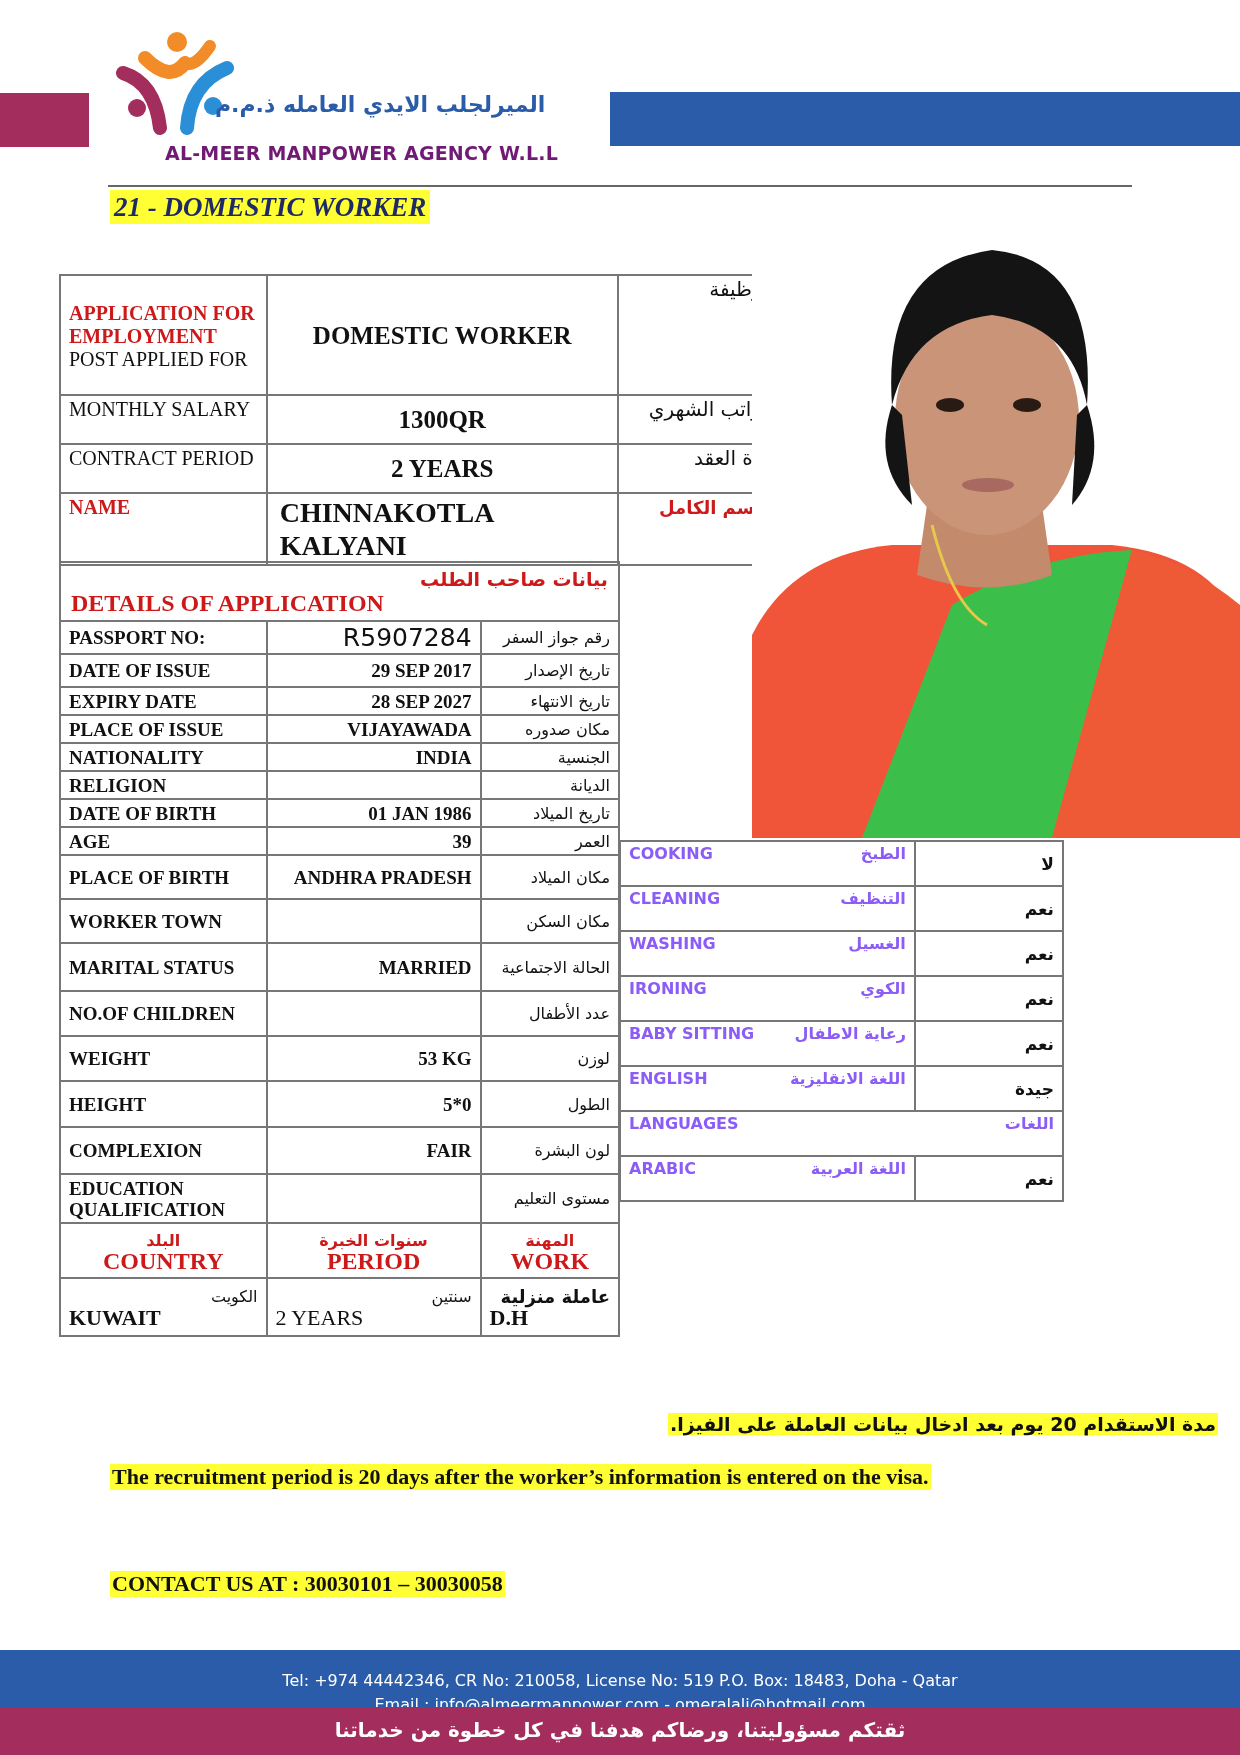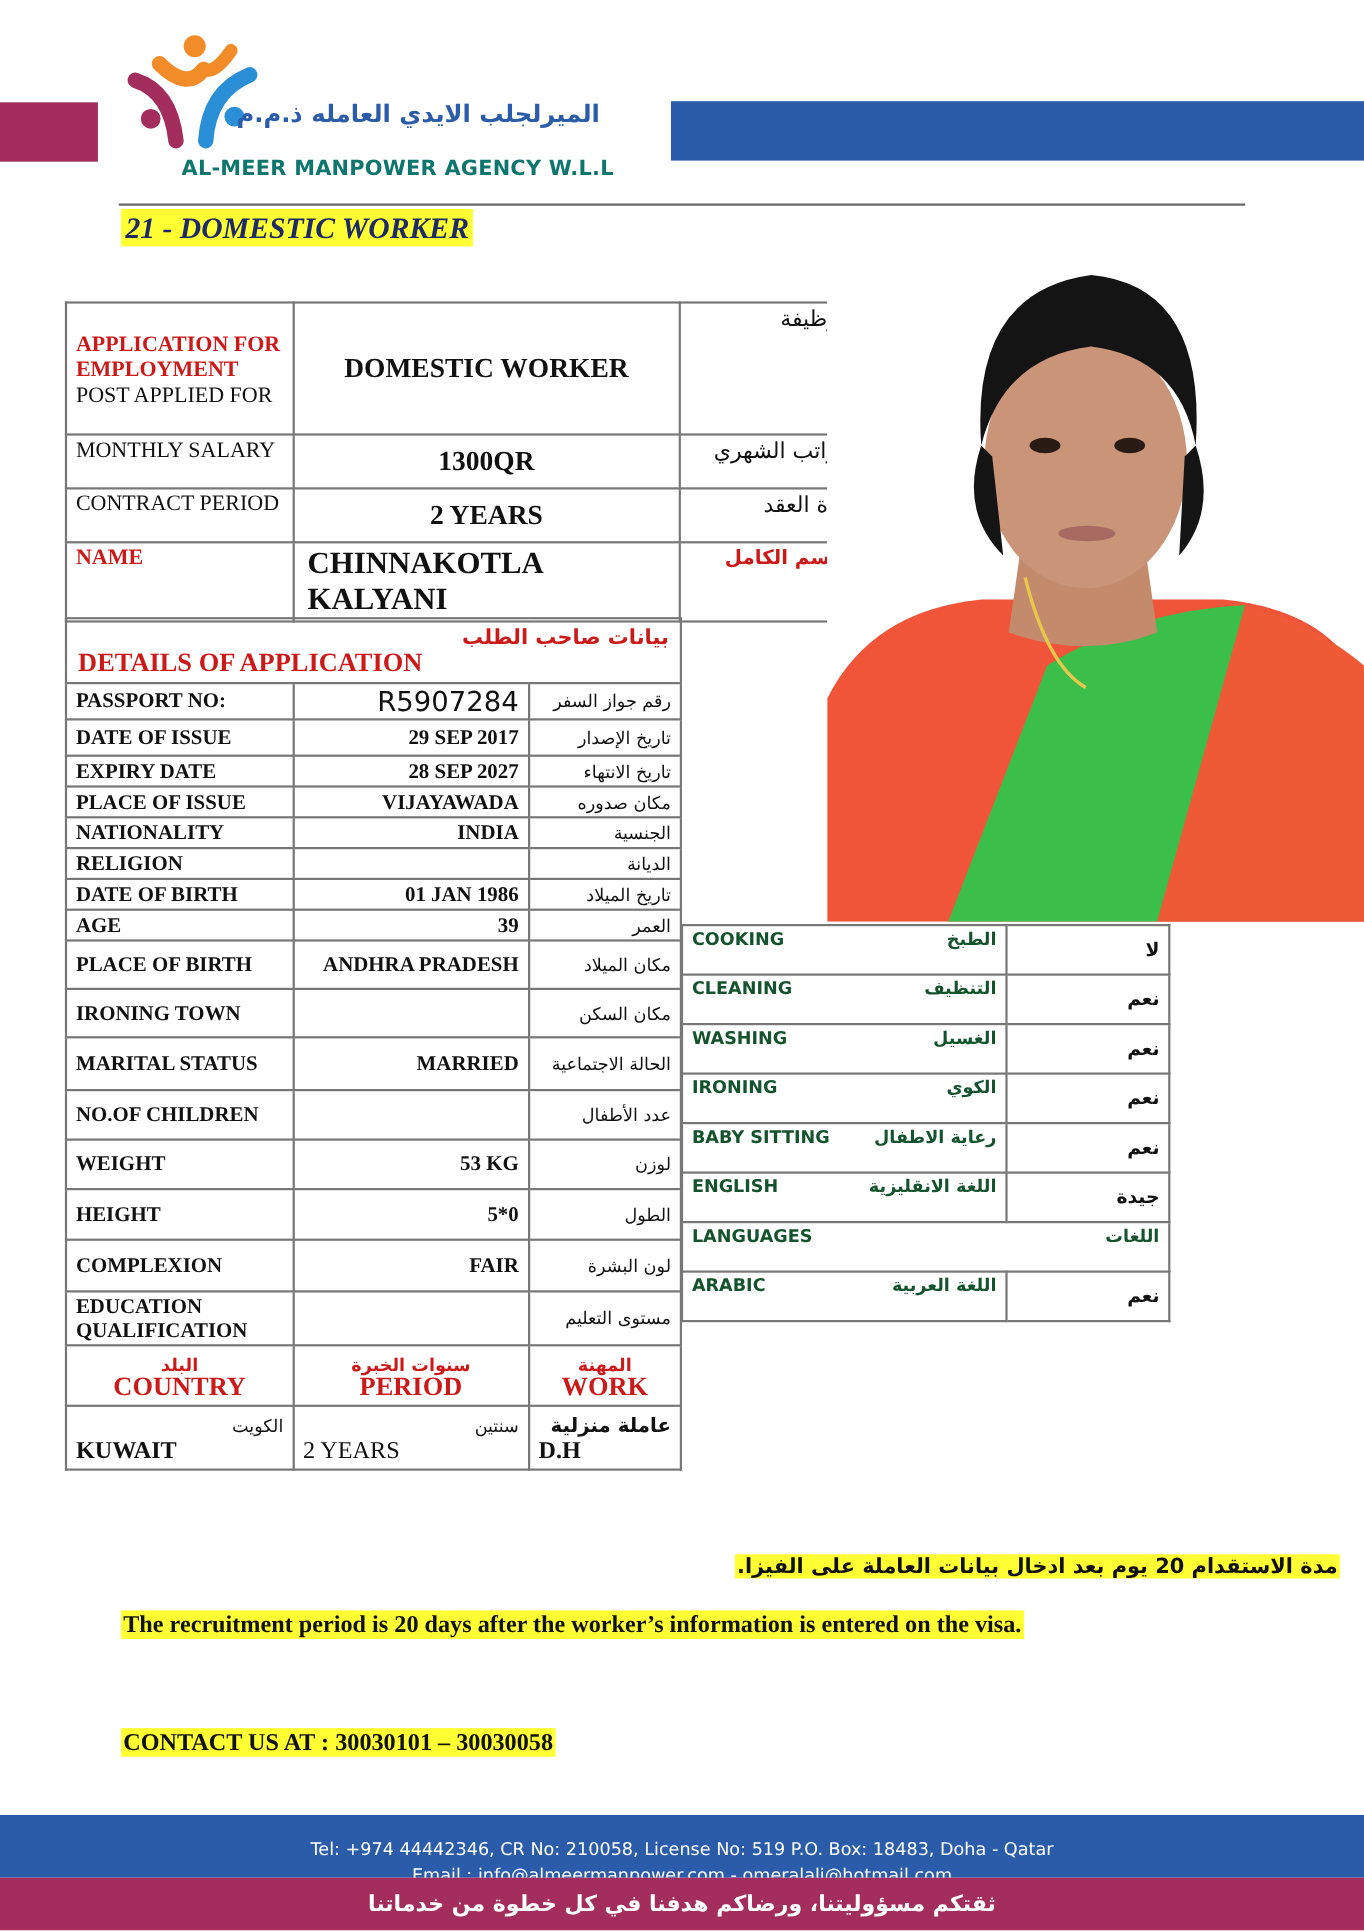--- a/index.html
+++ b/index.html
@@ -6,21 +6,21 @@
   html, body { width: 1240px; height: 1755px; background: #ffffff; overflow: hidden; }
   body { position: relative; font-family: "Liberation Serif", serif; color: #111; }
 
   .abs { position: absolute; }
 
   
   .bar-left { left: 0; top: 93px; width: 89px; height: 54px; background: #a32d5c; }
   .bar-right { left: 610px; top: 92px; width: 630px; height: 54px; background: #2a5caa; }
   .logo { left: 115px; top: 28px; width: 120px; height: 110px; }
   .logo-ar { left: 215px; top: 92px; font-family: "DejaVu Sans", sans-serif; font-size: 22px; font-weight: bold; color: #2a5caa; direction: rtl; }
-  .logo-en { left: 165px; top: 142px; font-family: "DejaVu Sans", sans-serif; font-size: 19px; font-weight: bold; color: #0f766e; letter-spacing: 0.2px; }
+  .logo-en { left: 165px; top: 142px; font-family: "DejaVu Sans", sans-serif; font-size: 19px; font-weight: bold; color: #701a75; letter-spacing: 0.2px; }
   .hr-line { left: 108px; top: 185px; width: 1024px; height: 2px; background: #666; }
   .doc-title { left: 110px; top: 190px; background: #ffff33; padding: 0 4px; font-size: 27px; font-style: italic; font-weight: bold; color: #1d2a66; font-family: "Liberation Serif", serif; line-height: 34px; }
 
   
   table { border-collapse: collapse; position: absolute; }
   td { border: 2px solid #777; vertical-align: top; padding: 2px 8px; }
   .red { color: #cc1a1a; }
   .ar { direction: rtl; text-align: right; font-family: "DejaVu Sans", sans-serif; font-size: 16px; }
   .center { text-align: center; vertical-align: middle; }
   .bold { font-weight: bold; margin-top: 24px; }
@@ -29,21 +29,21 @@
   #tbl-top td { font-size: 20px; line-height: 23px; }
   #tbl-top .val { font-size: 25px; font-weight: bold; text-align: center; vertical-align: middle; }
 
   #tbl-details { left: 59px; top: 561px; width: 561px; }
   #tbl-details td { font-size: 19px; font-weight: bold; vertical-align: middle; line-height: 21px; }
   #tbl-details td.ar { font-weight: normal; font-size: 16px; }
   #tbl-details td.v { text-align: right; }
   .header-row td { padding: 6px 10px; }
 
   #tbl-skills { left: 619px; top: 840px; width: 445px; }
-  #tbl-skills td { font-family: "DejaVu Sans", sans-serif; font-size: 16px; font-weight: bold; color: #14532d; height: 45px; }
+  #tbl-skills td { font-family: "DejaVu Sans", sans-serif; font-size: 16px; font-weight: bold; color: #8b5cf6; height: 45px; }
   #tbl-skills td.ans { color: #111; text-align: right; direction: rtl; font-size: 17px; vertical-align: middle; }
   .split { display: flex; justify-content: space-between; }
 
   .photo { left: 752px; top: 205px; width: 488px; height: 633px; overflow: hidden; background: #fff; }
 
   .note-ar { left: 668px; top: 1413px; background: #ffff33; font-family: "DejaVu Sans", sans-serif; font-size: 19px; font-weight: bold; direction: rtl; padding: 0 2px; }
   .note-en { left: 110px; top: 1464px; background: #ffff33; font-size: 22px; font-weight: bold; padding: 0 2px; }
   .contact { left: 110px; top: 1571px; background: #ffff33; font-size: 22px; font-weight: bold; padding: 0 2px; }
 
   .footer-blue { left: 0; top: 1650px; width: 1240px; height: 57px; background: #2a5caa; color: #fff; font-family: "DejaVu Sans", sans-serif; font-size: 16px; text-align: center; padding-top: 19px; line-height: 24px; }
@@ -156,21 +156,21 @@
         <td>AGE</td>
         <td class="v">39</td>
         <td class="ar">العمر</td>
       </tr>
   <tr style="height:44px">
         <td>PLACE OF BIRTH</td>
         <td class="v">ANDHRA PRADESH</td>
         <td class="ar">مكان الميلاد</td>
       </tr>
   <tr style="height:44px">
-        <td>IRONING TOWN</td>
+        <td>WORKER TOWN</td>
         <td class="v"></td>
         <td class="ar">مكان السكن</td>
       </tr>
   <tr style="height:48px">
         <td>MARITAL STATUS</td>
         <td class="v">MARRIED</td>
         <td class="ar">الحالة الاجتماعية</td>
       </tr>
   <tr style="height:45px">
         <td>NO.OF CHILDREN</td>

